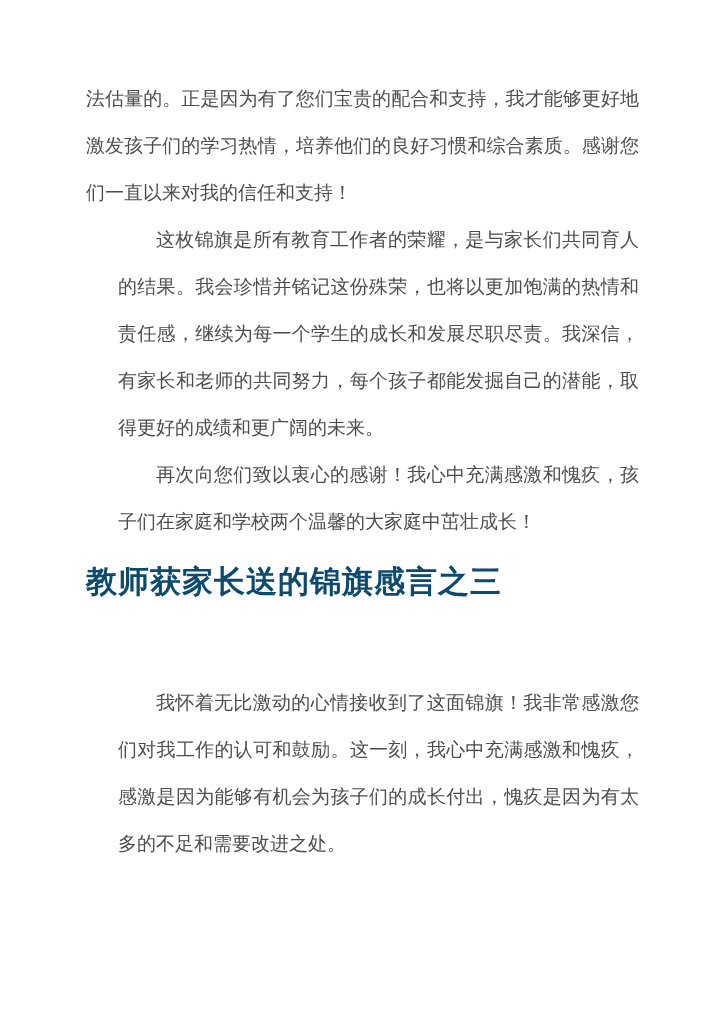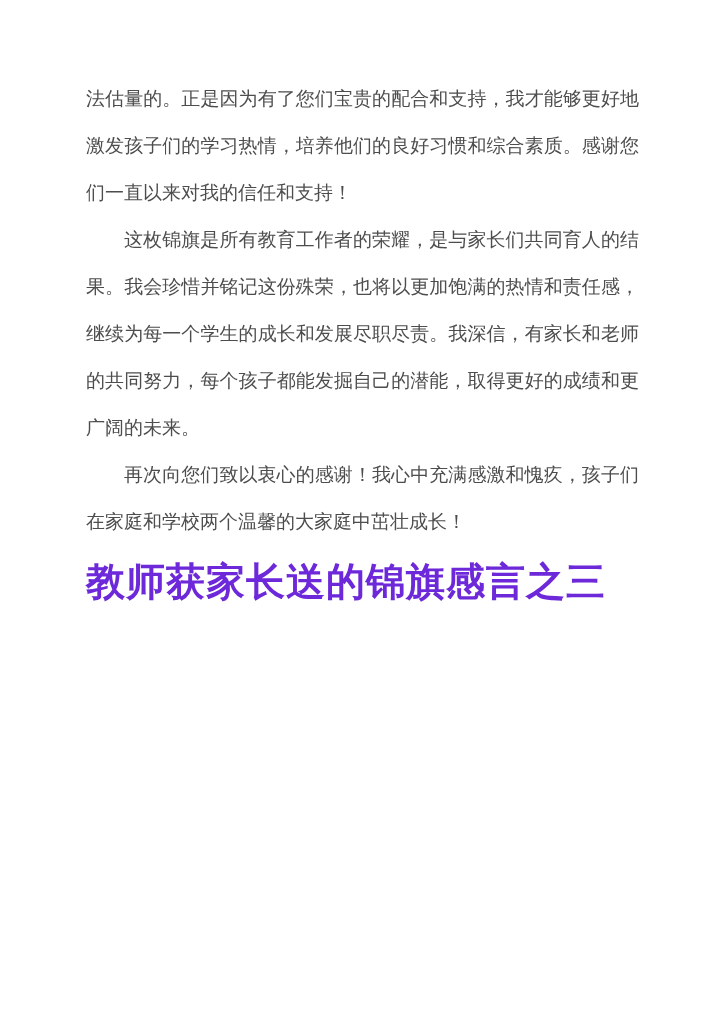--- a/index.html
+++ b/index.html
@@ -25,26 +25,27 @@
     color: #4d4d4d;
     text-align: justify;
     letter-spacing: 0;
   }
   .doc-body p {
     margin: 0;
     padding: 0;
   }
   .doc-body p.indent {
     text-indent: 2em;
+    margin-left: 32px;
   }
   .section-heading {
     font-family: Liberation Sans, sans-serif;
-    font-size: 39px;
+    font-size: 31px;
     font-weight: bold;
-    color: #6d28d9;
+    color: #0c4a6e;
     line-height: 62px;
     text-align: left;
     margin: 6px 0 66px 0;
     text-indent: 0;
     letter-spacing: 1px;
   }
   .para-gratitude {
     margin-top: 11px !important;
   }
 </style>
@@ -56,15 +57,16 @@
 
     <p class="para">法估量的。正是因为有了您们宝贵的配合和支持，我才能够更好地激发孩子们的学习热情，培养他们的良好习惯和综合素质。感谢您们一直以来对我的信任和支持！</p>
 
     <p class="para indent">这枚锦旗是所有教育工作者的荣耀，是与家长们共同育人的结果。我会珍惜并铭记这份殊荣，也将以更加饱满的热情和责任感，继续为每一个学生的成长和发展尽职尽责。我深信，有家长和老师的共同努力，每个孩子都能发掘自己的潜能，取得更好的成绩和更广阔的未来。</p>
 
     <p class="para indent">再次向您们致以衷心的感谢！我心中充满感激和愧疚，孩子们在家庭和学校两个温馨的大家庭中茁壮成长！</p>
 
     <h1 class="section-heading">教师获家长送的锦旗感言之三</h1>
 
 
+    <p class="para indent para-gratitude">我怀着无比激动的心情接收到了这面锦旗！我非常感激您们对我工作的认可和鼓励。这一刻，我心中充满感激和愧疚，感激是因为能够有机会为孩子们的成长付出，愧疚是因为有太多的不足和需要改进之处。</p>
 
   </div>
 </div>
 
 </body></html>

